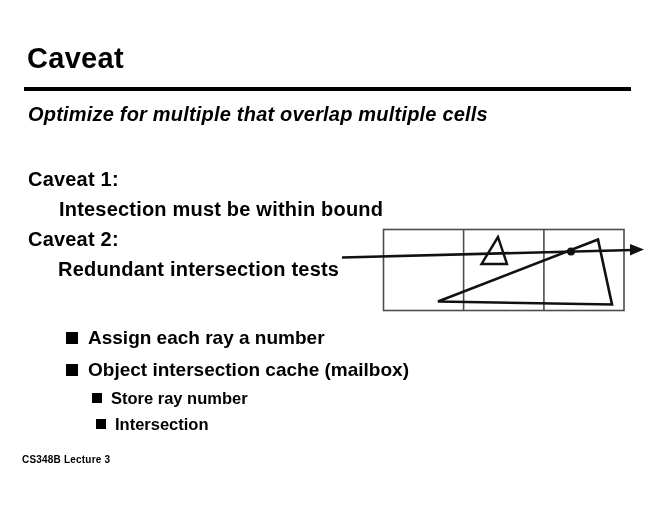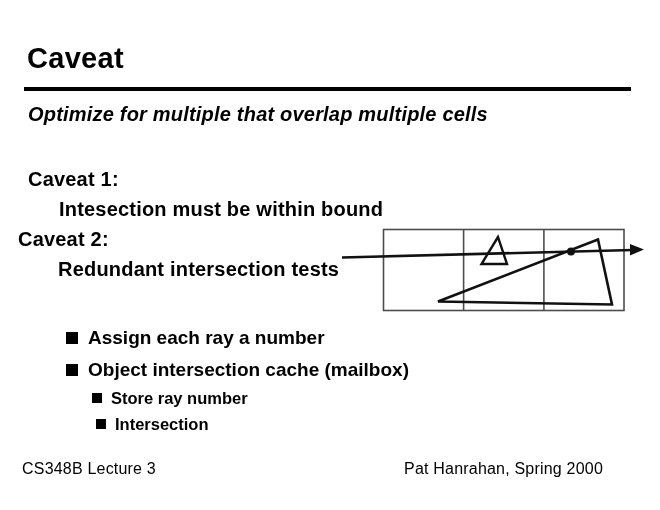--- a/index.html
+++ b/index.html
@@ -8,36 +8,36 @@
     color:#000; font-family:"Liberation Sans", sans-serif; overflow:hidden;
   }
   .abs { position:absolute; }
   .title { left:27px; top:42px; font-size:29px; font-weight:bold; letter-spacing:0.3px; }
   .rule  { left:24px; top:87px; width:607px; height:4px; background:#000; }
   .subtitle { left:28px; top:103px; font-size:20px; font-weight:bold; font-style:italic; letter-spacing:0.2px; }
 
   .bline { font-size:20px; font-weight:bold; letter-spacing:0.2px; white-space:nowrap; }
   .l-h1a { left:28px; top:168px; }
   .l-in1 { left:59px; top:198px; }
-  .l-h1b { left:18px; top:228px; }
+  .l-h1b { left:28px; top:228px; }
   .l-in2 { left:58px; top:258px; }
   .l-in3 { left:58px; top:288px; }
 
   .bul { display:flex; align-items:flex-start; font-weight:bold; white-space:nowrap; }
   .bul-l2 { font-size:19px; }
   .bul-l3 { font-size:16.5px; }
   .sq { display:inline-block; background:#000; flex:0 0 auto; }
   .sq-l2 { width:12px; height:12px; margin:5px 10px 0 0; }
   .sq-l3 { width:10px; height:10px; margin:4px 9px 0 0; }
   .b-1 { left:66px; top:327px;justify-content:space-between; }
   .b-2 { left:66px; top:359px;justify-content:space-between; }
   .b-3 { left:92px; top:389px; }
   .b-4 { left:96px; top:415px; }
 
-  .footer { top:454px; font-size:16px; font-weight:normal; letter-spacing:0.2px; white-space:nowrap;margin-top:6px; }
+  .footer { top:454px; font-size:10px; font-weight:bold; letter-spacing:0.2px; white-space:nowrap; }
   .f-left { left:22px; }
   .f-right { right:57px; }
 
   .diagram { left:330px; top:218px; width:330px; height:104px; }
 </style>
 </head>
 <body>
 
 <div class="slide">
 
@@ -79,15 +79,14 @@
 
     <polygon points="498,237 481.5,264 507,264" fill="none" stroke="#111111" stroke-width="2.4" stroke-linejoin="miter"></polygon>
 
     <line x1="342" y1="257.5" x2="633" y2="250" stroke="#111111" stroke-width="2.6"></line>
     <polygon points="644,249.5 630,244 630,255.5" fill="#111111"></polygon>
 
     <circle cx="571" cy="251.5" r="4" fill="#111111"></circle>
   </svg>
 
   <div class="abs footer f-left">CS348B Lecture 3</div>
-  <div class="abs footer f-right">Pat Hanrahan, Spring 2000</div>
 
 </div>
 
 </body></html>

